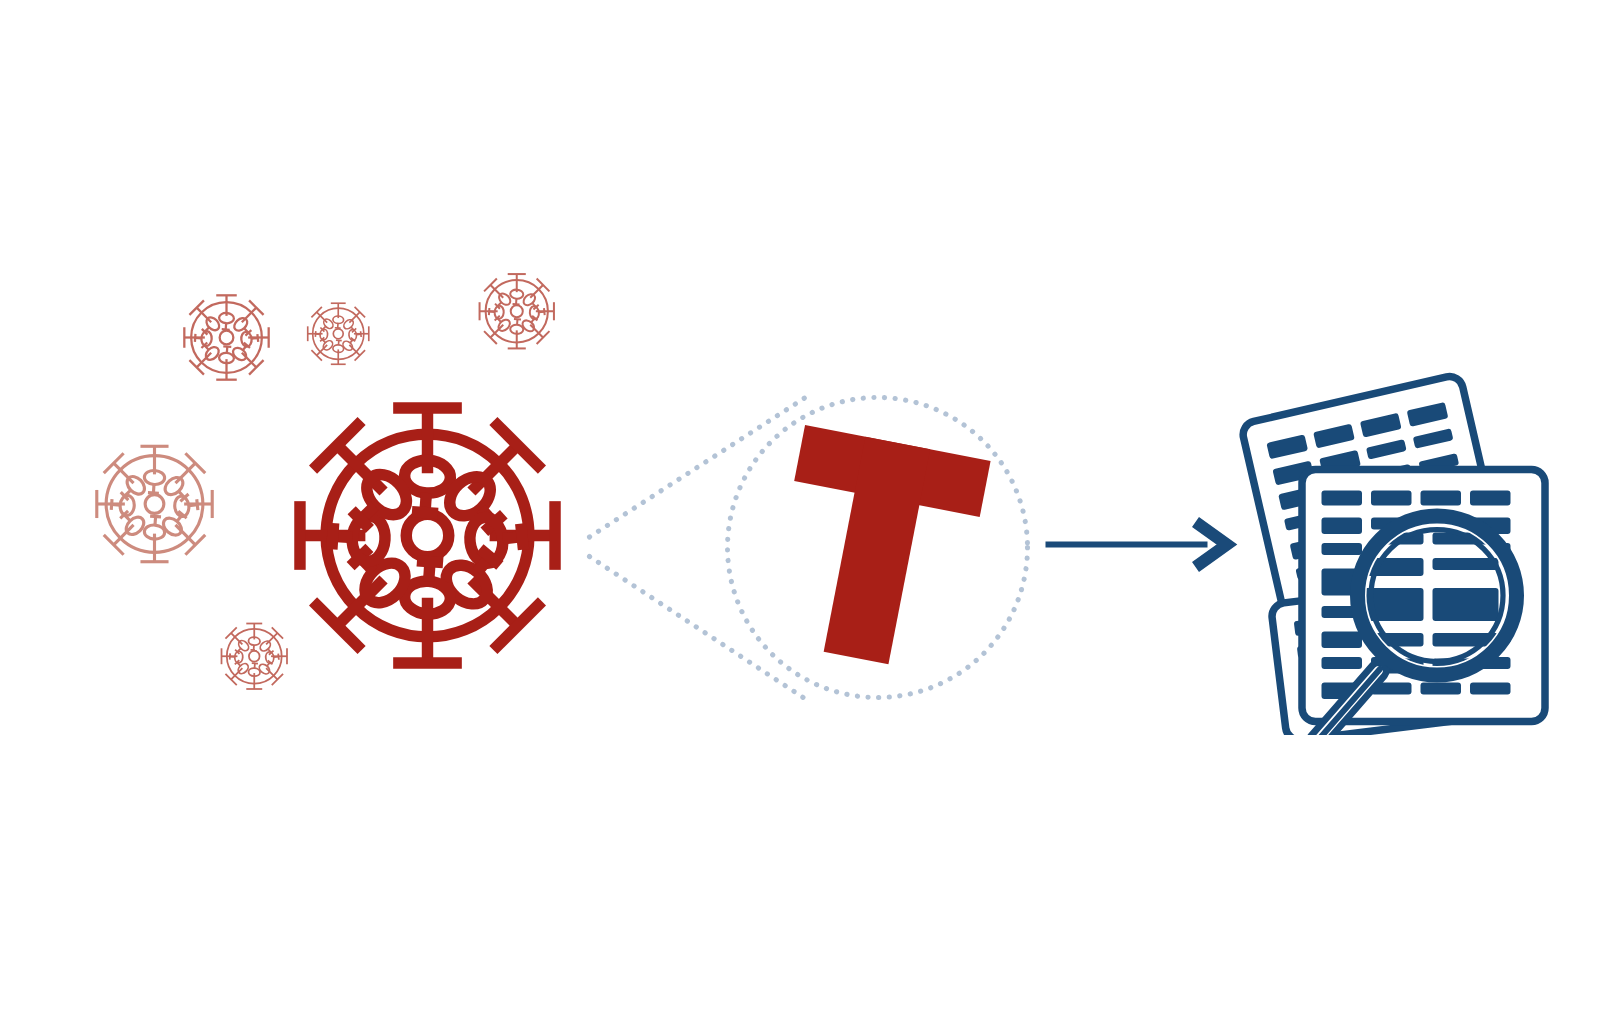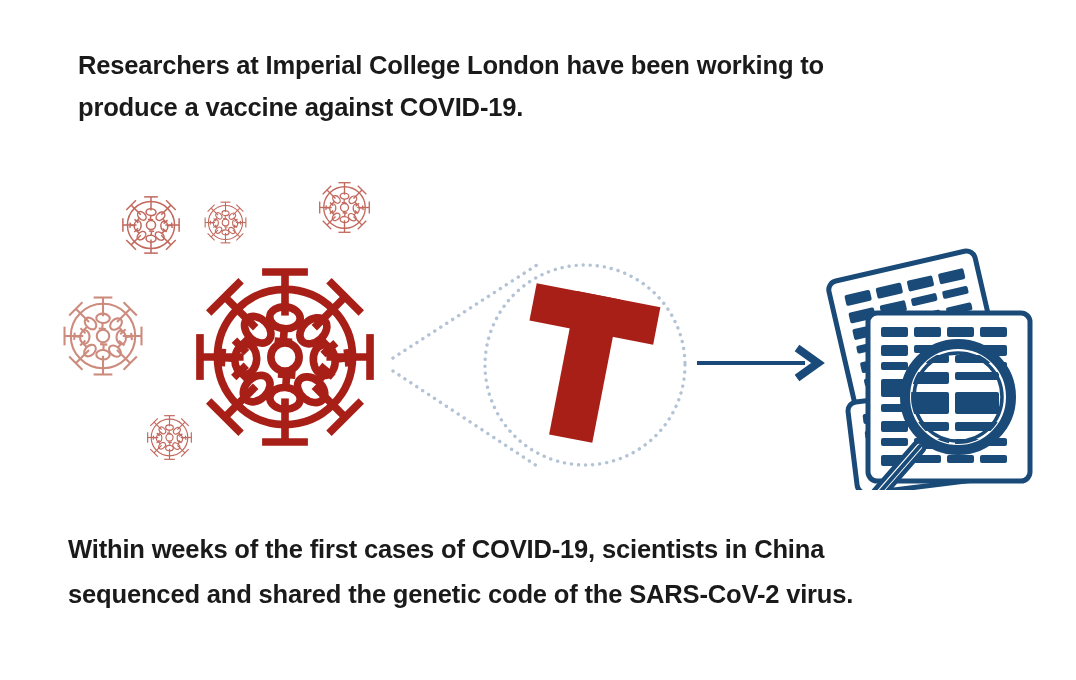--- a/index.html
+++ b/index.html
@@ -59,24 +59,20 @@
   }
   #illustration svg {
     display: block;
   }
 </style>
 </head>
 <body>
 
 <div id="stage">
 
-  <div class="caption" id="caption-top">
-    <span class="line">Researchers at Imperial College London have been working to</span>
-    <span class="line">produce a vaccine against COVID-19.</span>
-  </div>
 
   <div id="illustration">
     <svg width="1076" height="340" viewBox="0 0 1076 340" xmlns="http://www.w3.org/2000/svg">
 
       <defs>
 
         <g id="virus-glyph">
 
           <circle cx="100" cy="100" r="62" fill="none" stroke="currentColor" stroke-width="7"></circle>
 
@@ -454,18 +450,14 @@
         <circle cx="958" cy="247" r="44" fill="none" stroke="#194a78" stroke-width="3.5"></circle>
       </g>
 
       <g color="#a81f17" transform="translate(176,98) scale(1.09)">
         <use href="#virus-glyph"></use>
       </g>
 
     </svg>
   </div>
 
-  <div class="caption" id="caption-bottom">
-    <span class="line">Within weeks of the first cases of COVID-19, scientists in China</span>
-    <span class="line">sequenced and shared the genetic code of the SARS-CoV-2 virus.</span>
-  </div>
 
 </div>
 
 </body></html>

